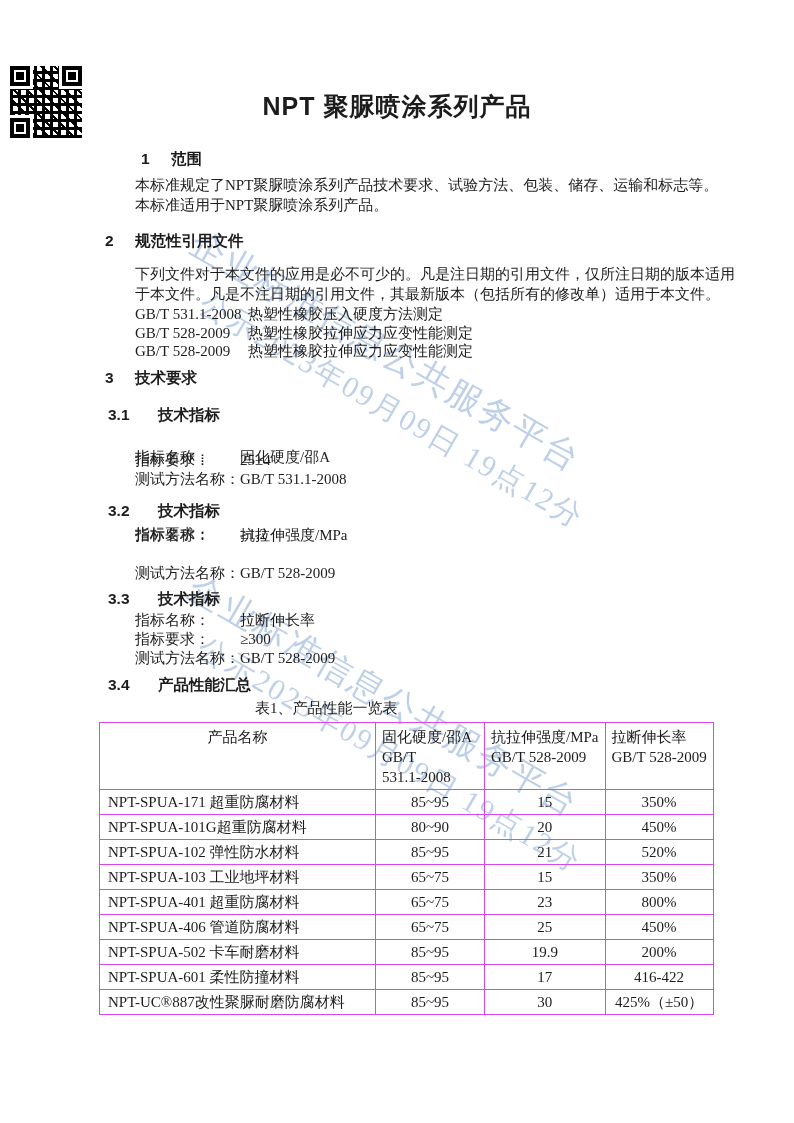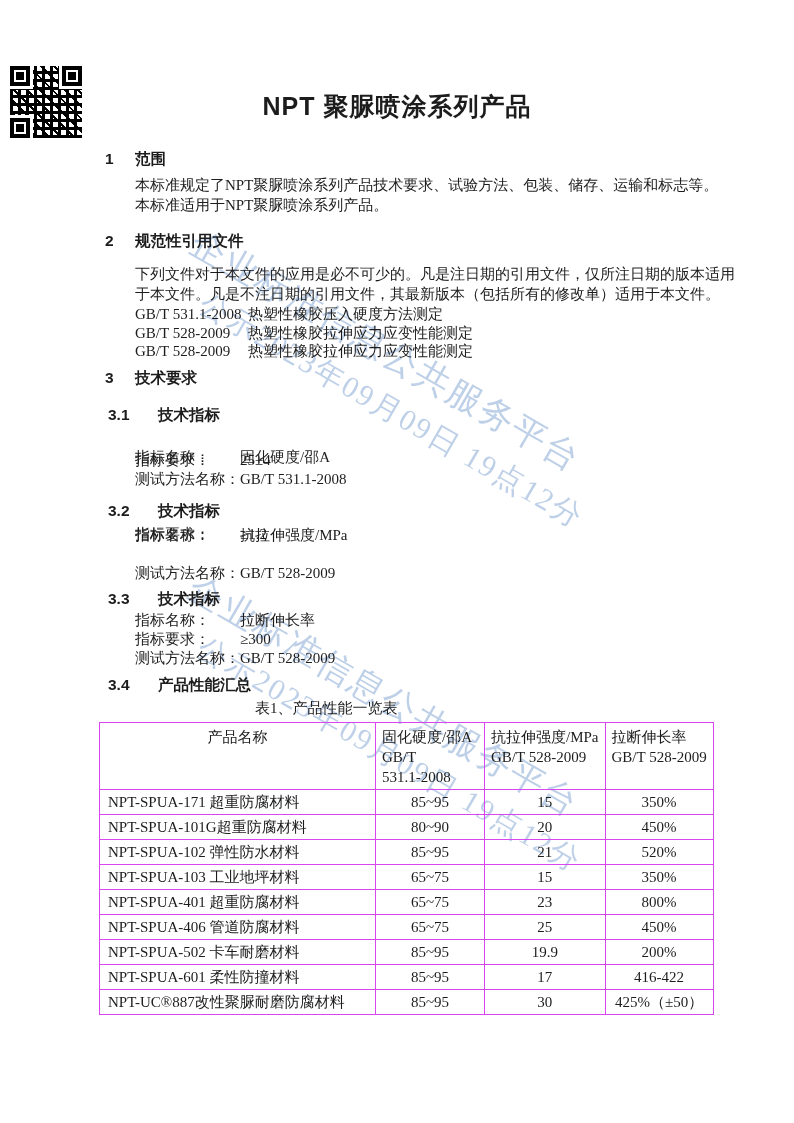--- a/index.html
+++ b/index.html
@@ -82,21 +82,21 @@
 
   <div class="qr">
     <div class="qr-noise"></div>
     <div class="qr-finder qr-tl"></div>
     <div class="qr-finder qr-tr"></div>
     <div class="qr-finder qr-bl"></div>
   </div>
 
   <div class="doc-title">NPT 聚脲喷涂系列产品</div>
 
-  <div class="sec sec-l1" style="top:149px;">
+  <div class="sec sec-l1" style="top:149px;margin-left:36px;">
     <span class="num">1</span><span>范围</span>
   </div>
   <div class="pline" style="top:197px;">本标准适用于NPT聚脲喷涂系列产品。</div>
   <div class="pline" style="top:177px;">本标准规定了NPT聚脲喷涂系列产品技术要求、试验方法、包装、储存、运输和标志等。</div>
 
   <div class="sec sec-l1" style="top:231px;">
     <span class="num">2</span><span>规范性引用文件</span>
   </div>
   <div class="pline" style="top:266px;">下列文件对于本文件的应用是必不可少的。凡是注日期的引用文件，仅所注日期的版本适用</div>
   <div class="pline" style="top:286px;">于本文件。凡是不注日期的引用文件，其最新版本（包括所有的修改单）适用于本文件。</div>

